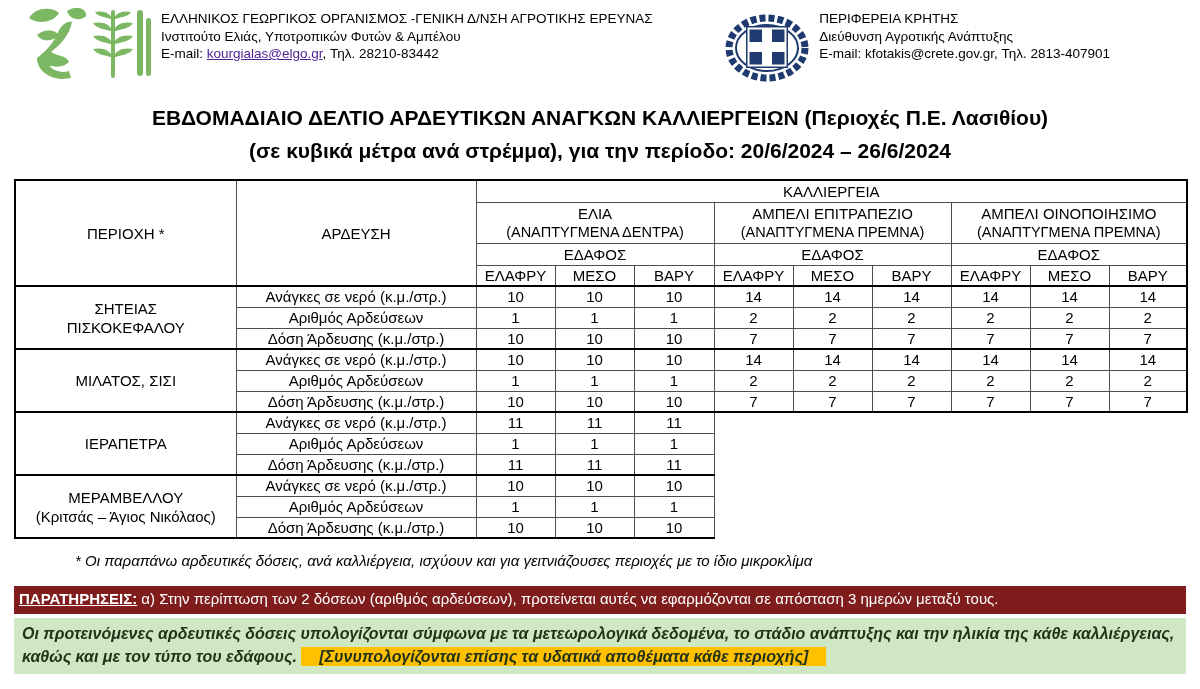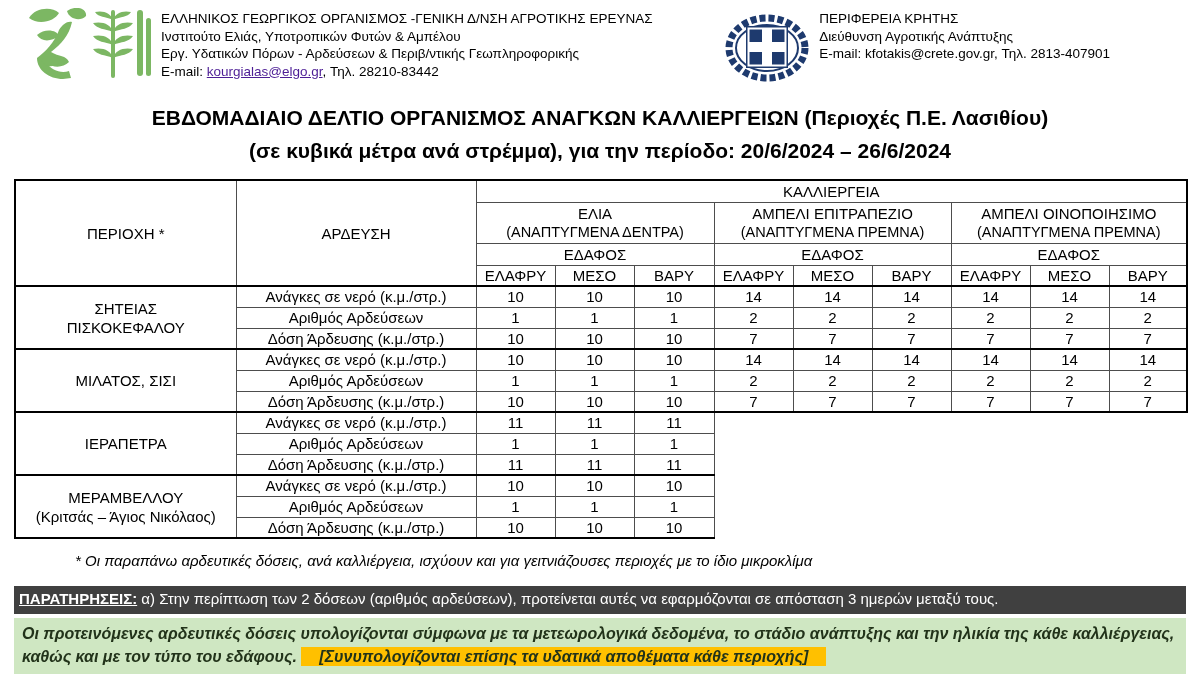--- a/index.html
+++ b/index.html
@@ -28,21 +28,21 @@
   .bl2 { border-left:2.5px solid #000; }
   .br2 { border-right:2.5px solid #000; }
   td.empty { border:none; }
   tr.hr1 { height:22px; } tr.hr2 { height:41px; } tr.hr3 { height:22px; } tr.hr4 { height:21px; }
   tbody tr { height:21px; }
 
   
   .footnote { margin:13px 1px 0 75px; font-style:italic; font-size:15px; }
 
   
-  .notes { margin:17px 14px 0 14px; background:#404040; color:#fff; padding:3px 6px 5px 5px;
+  .notes { margin:17px 14px 0 14px; background:#7f1d1d; color:#fff; padding:3px 6px 5px 5px;
            font-size:15px; line-height:19.5px; }
   .notes-label { font-weight:bold; text-decoration:underline; }
   .notes-line2 { padding-left:117px; }
 
   
   .disclaimer { margin:4px 14px 0 14px; padding:4px 8px 6px 8px;
                 font-weight:bold; font-style:italic; font-size:16px; line-height:23px;
                 color:#22331a; }
   .hl { padding:1px 18px;text-align:center; }
 </style>
@@ -69,21 +69,20 @@
           <path d="M88,37 C97,33 103,35 108,28 C99,26 90,29 88,37 Z"></path>
           <path d="M88,50 C79,46 73,48 68,41 C77,39 86,42 88,50 Z"></path>
           <path d="M88,50 C97,46 103,48 108,41 C99,39 90,42 88,50 Z"></path>
           <rect x="112" y="2" width="6" height="66" rx="3"></rect>
           <rect x="121" y="10" width="5" height="58" rx="2.5"></rect>
         </g>
       </svg>
       <div class="org-text">
         <div>ΕΛΛΗΝΙΚΟΣ ΓΕΩΡΓΙΚΟΣ ΟΡΓΑΝΙΣΜΟΣ -ΓΕΝΙΚΗ Δ/ΝΣΗ ΑΓΡΟΤΙΚΗΣ ΕΡΕΥΝΑΣ</div>
         <div>Ινστιτούτο Ελιάς, Υποτροπικών Φυτών &amp; Αμπέλου</div>
-        <div>Εργ. Υδατικών Πόρων - Αρδεύσεων &amp; Περιβ/ντικής Γεωπληροφορικής</div>
         <div><span>E-mail: </span><span class="email-link">kourgialas@elgo.gr</span><span>,  Τηλ. 28210-83442</span></div>
       </div>
     </div>
     <div class="org">
       <svg width="84" height="80" viewBox="0 0 84 80">
         <ellipse cx="42" cy="40" rx="38" ry="30" fill="none" stroke="#1e3a6e" stroke-width="7" stroke-dasharray="6 3"></ellipse>
         <ellipse cx="42" cy="40" rx="31" ry="23" fill="none" stroke="#1e3a6e" stroke-width="2"></ellipse>
         <rect x="21" y="18" width="42" height="42" fill="#1e3a6e"></rect>
         <rect x="23.5" y="20.5" width="37" height="37" fill="none" stroke="#fff" stroke-width="2"></rect>
         <rect x="37" y="20.5" width="10" height="37" fill="#fff"></rect>
@@ -91,21 +90,21 @@
       </svg>
       <div class="org-text">
         <div>ΠΕΡΙΦΕΡΕΙΑ ΚΡΗΤΗΣ</div>
         <div>Διεύθυνση Αγροτικής Ανάπτυξης</div>
         <div>E-mail: kfotakis@crete.gov.gr, Τηλ. 2813-407901</div>
       </div>
     </div>
   </div>
 
   <div class="title">
-    <div>ΕΒΔΟΜΑΔΙΑΙΟ ΔΕΛΤΙΟ ΟΡΓΑΝΙΣΜΟΣ ΑΝΑΓΚΩΝ ΚΑΛΛΙΕΡΓΕΙΩΝ (Περιοχές Π.Ε. Λασιθίου)</div>
+    <div>ΕΒΔΟΜΑΔΙΑΙΟ ΔΕΛΤΙΟ ΑΡΔΕΥΤΙΚΩΝ ΑΝΑΓΚΩΝ ΚΑΛΛΙΕΡΓΕΙΩΝ (Περιοχές Π.Ε. Λασιθίου)</div>
     <div>(σε κυβικά μέτρα ανά στρέμμα), για την περίοδο: 20/6/2024 – 26/6/2024</div>
   </div>
 
   <table>
     <colgroup>
       <col style="width:221px">
         <col style="width:240px">
       <col style="width:79px">
         <col style="width:79px">
         <col style="width:80px">

